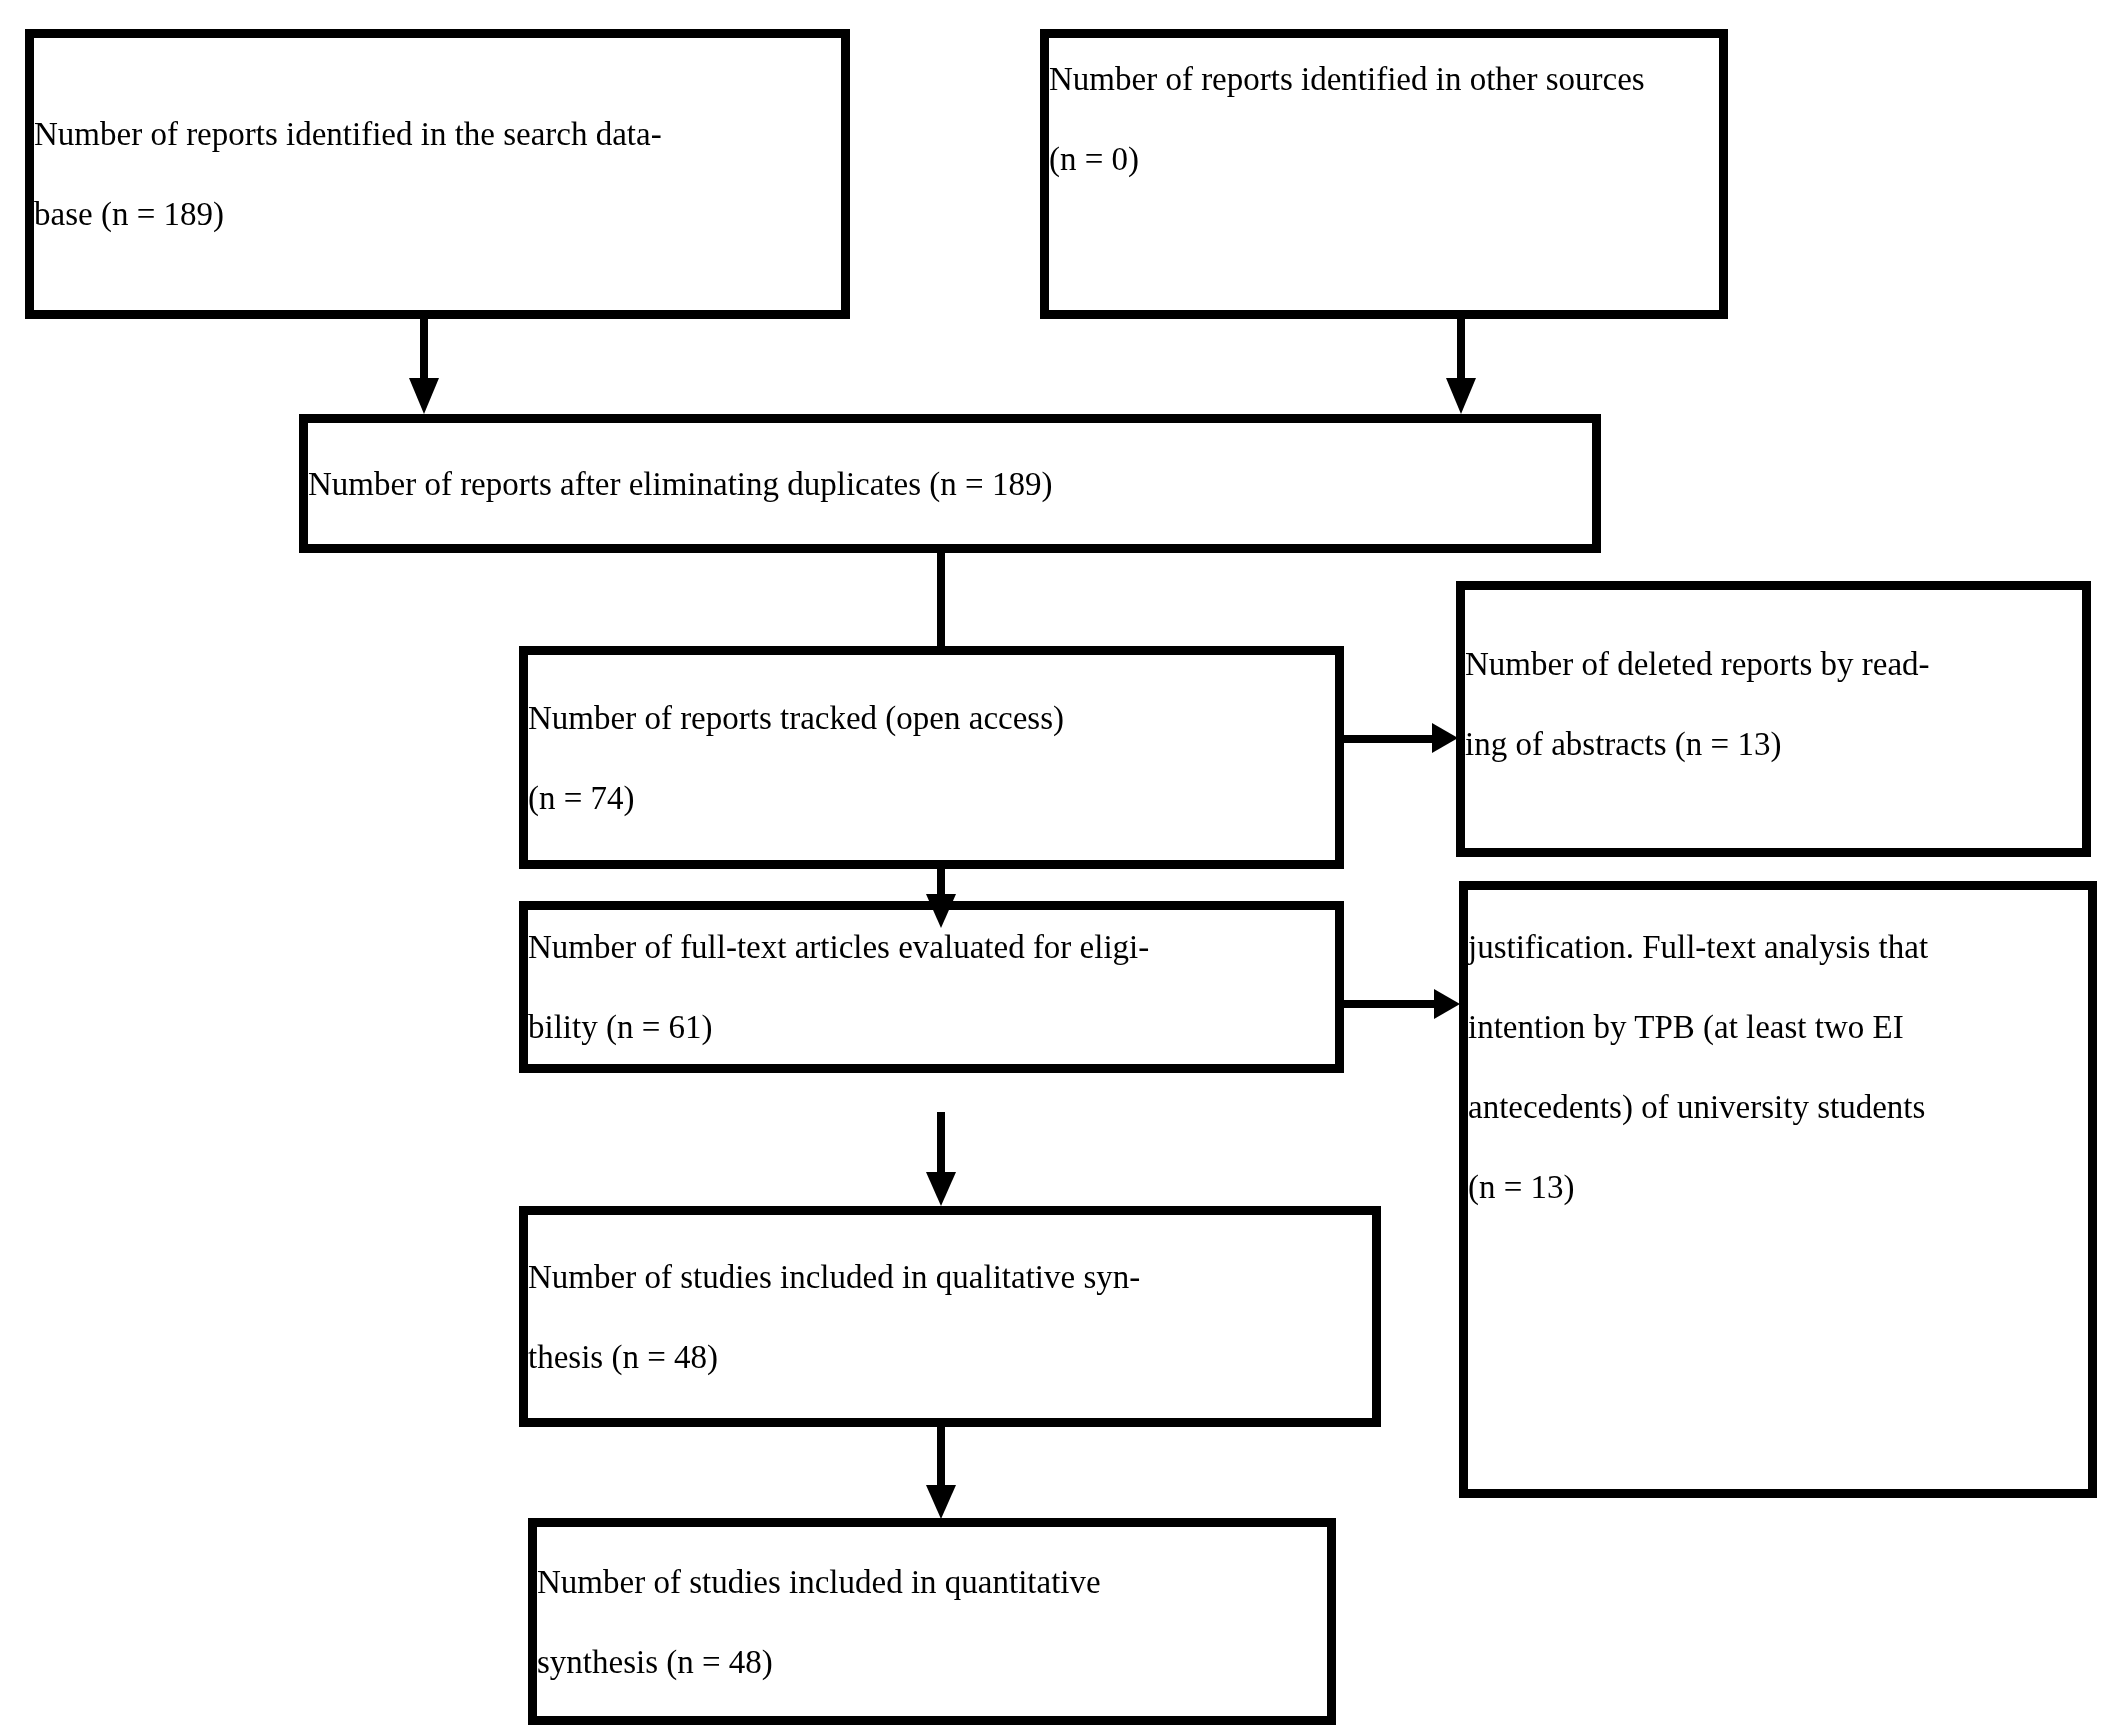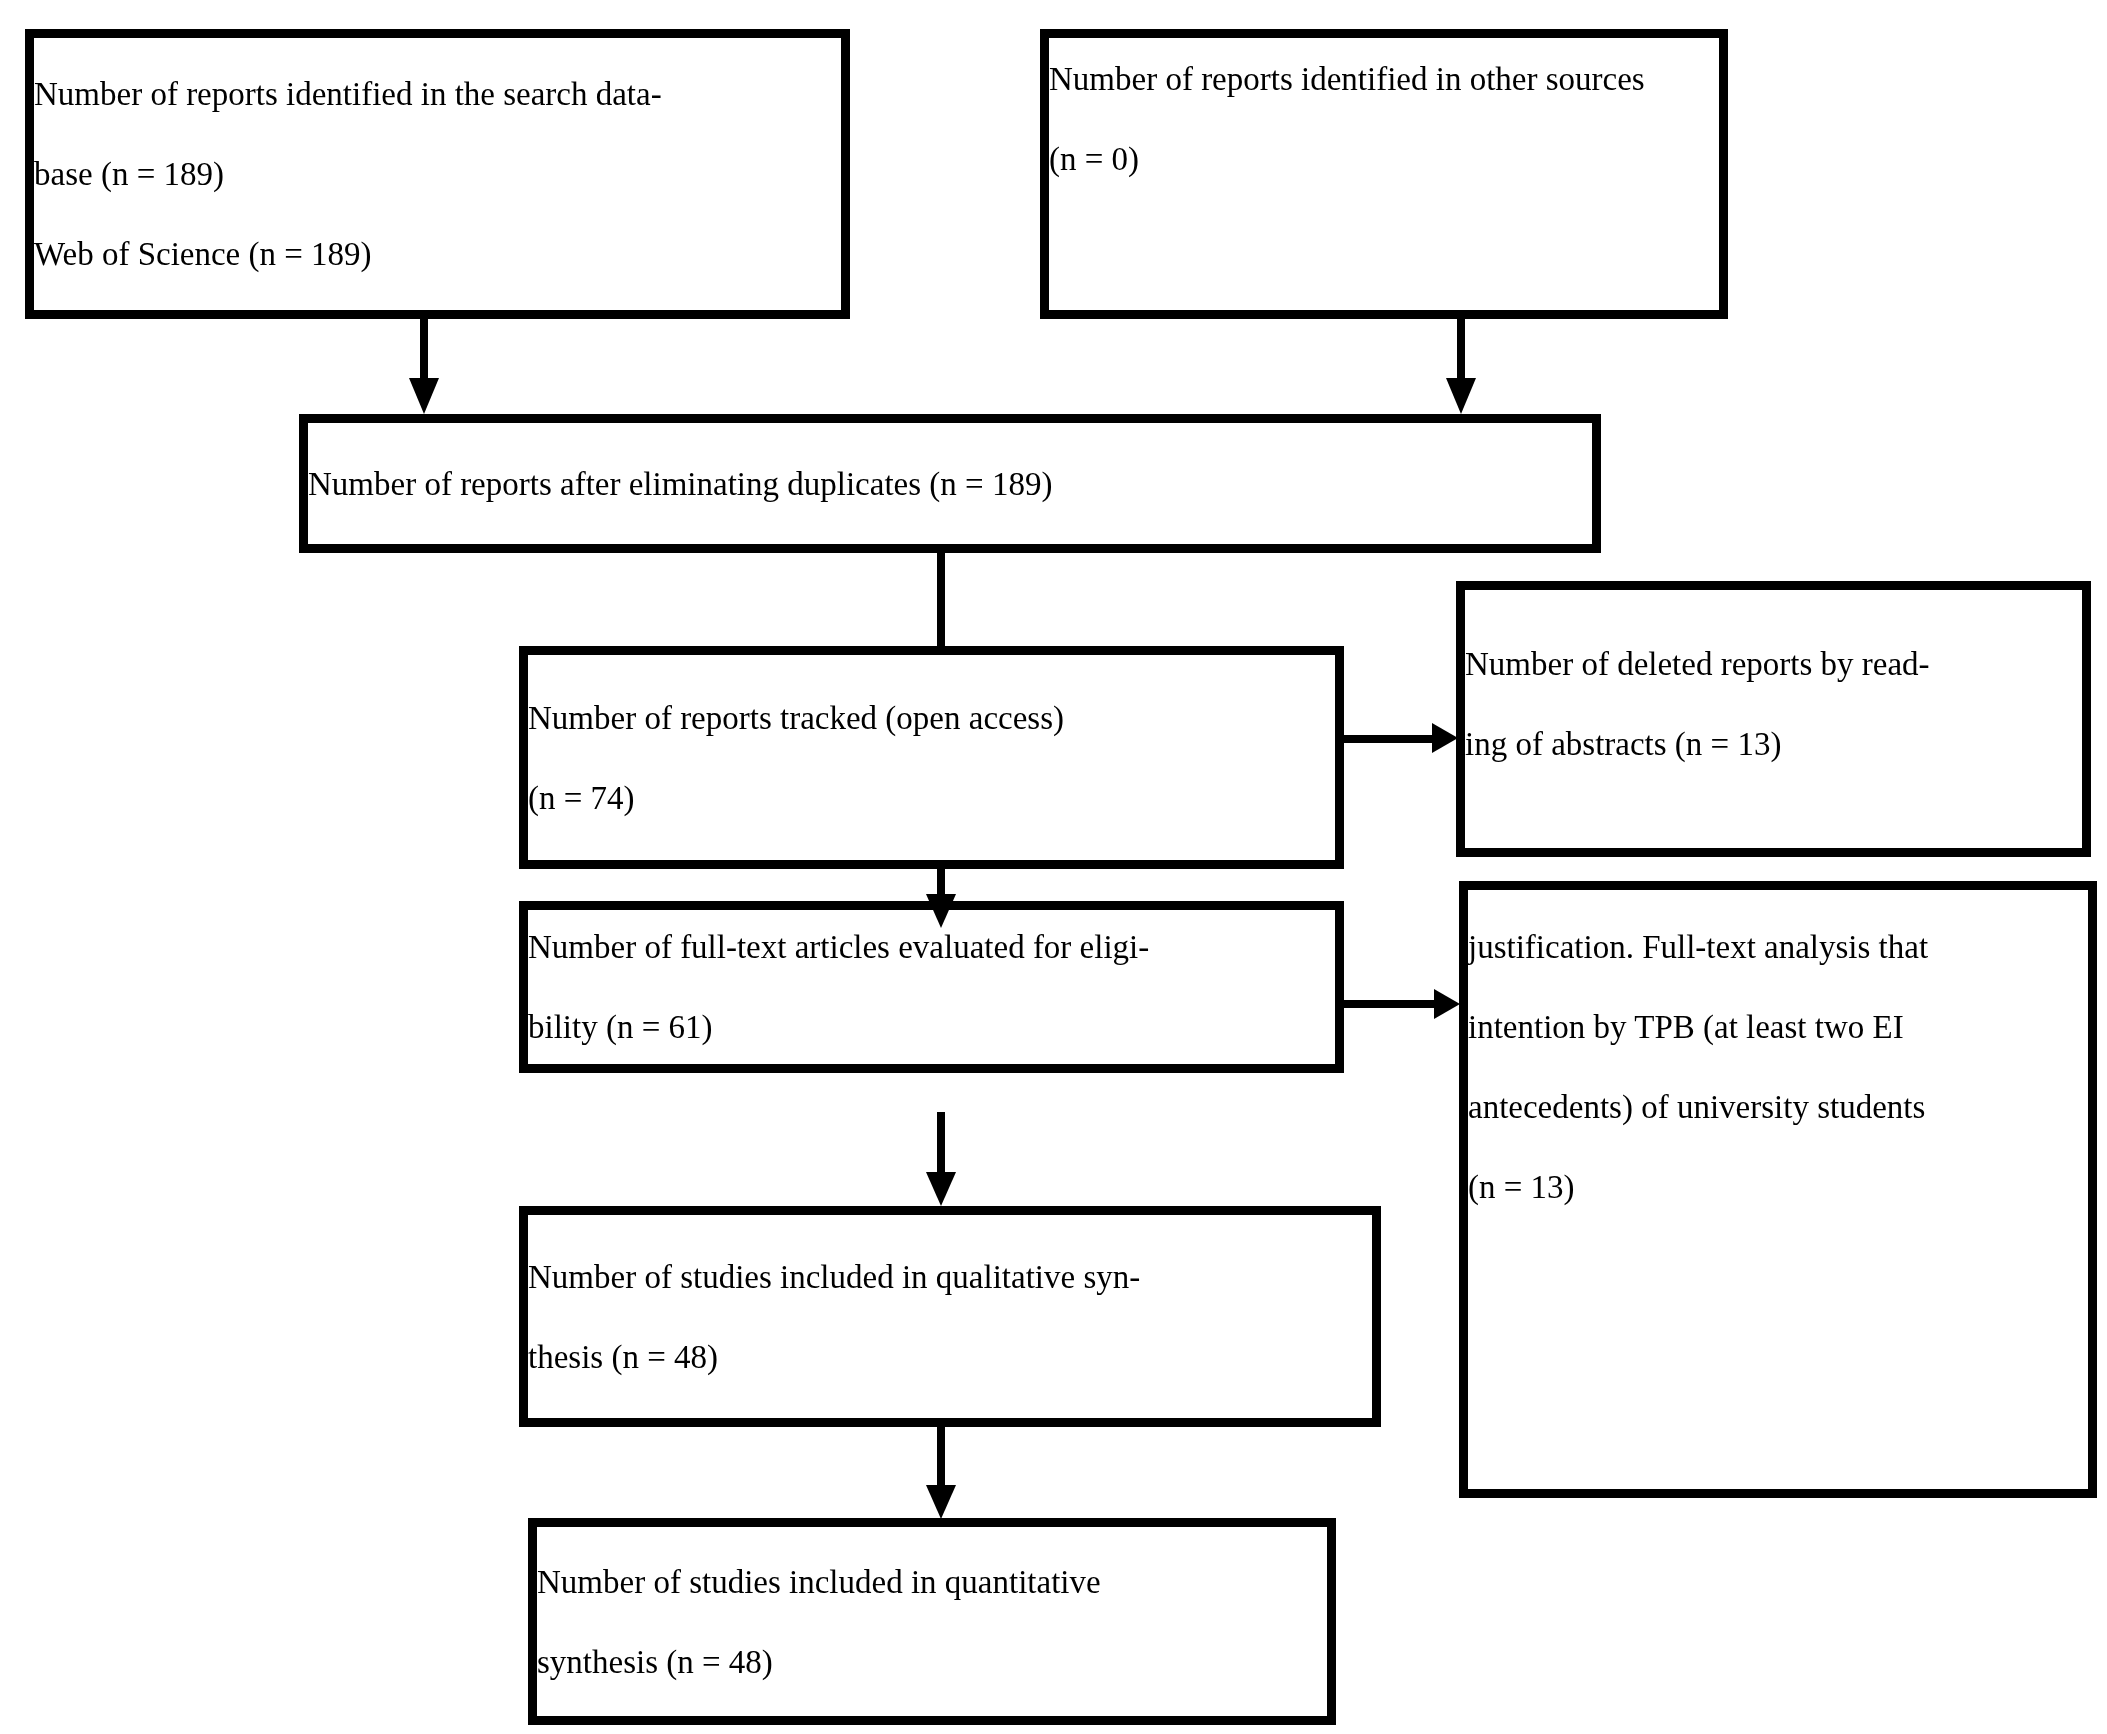--- a/index.html
+++ b/index.html
@@ -73,21 +73,20 @@
   #head-eligibility-excluded { left: 1434px; top: 989px; }
 </style>
 </head>
 <body>
 
 <div id="canvas">
 
   <div class="box" id="box-search-db">
     <div class="line">Number of reports identified in the search data-</div>
     <div class="line">base (n = 189)</div>
-    <div class="line">Web of Science (n = 189)</div>
   </div>
 
   <div class="box align-top" id="box-other-sources">
     <div class="line">Number of reports identified in other sources</div>
     <div class="line">(n = 0)</div>
   </div>
 
   <div class="box" id="box-duplicates">
     <div class="line">Number of reports after eliminating duplicates (n = 189)</div>
   </div>

